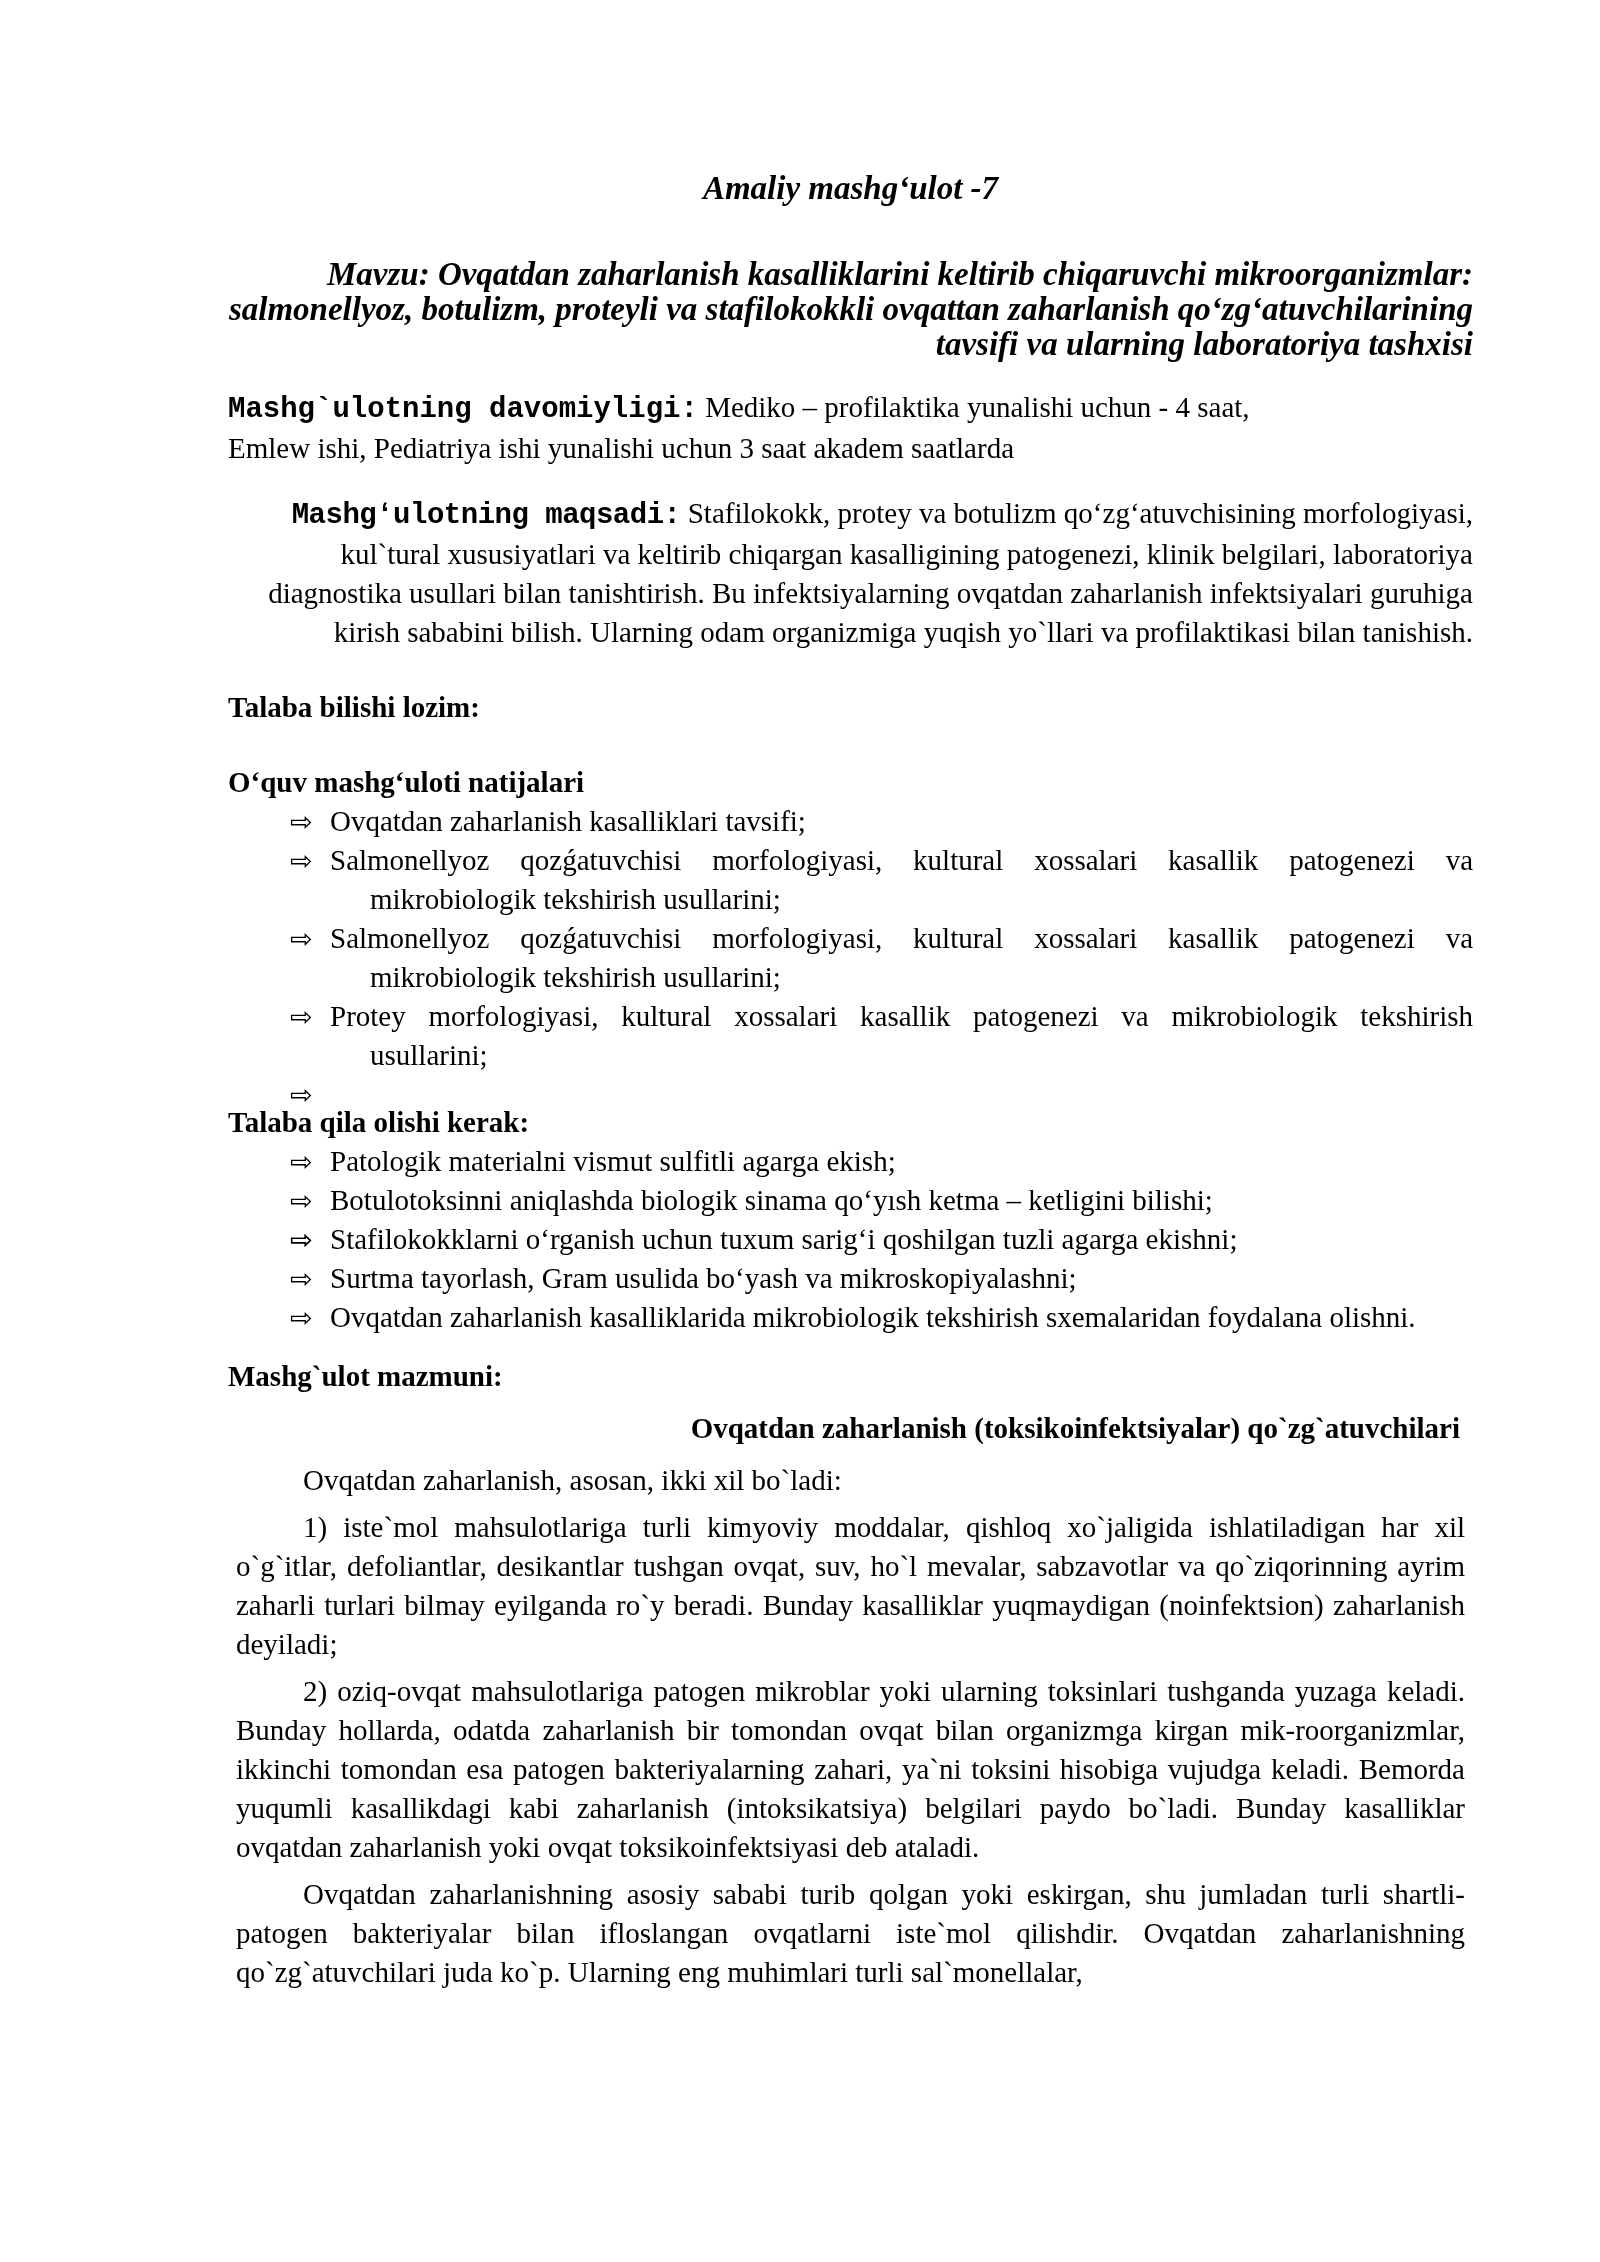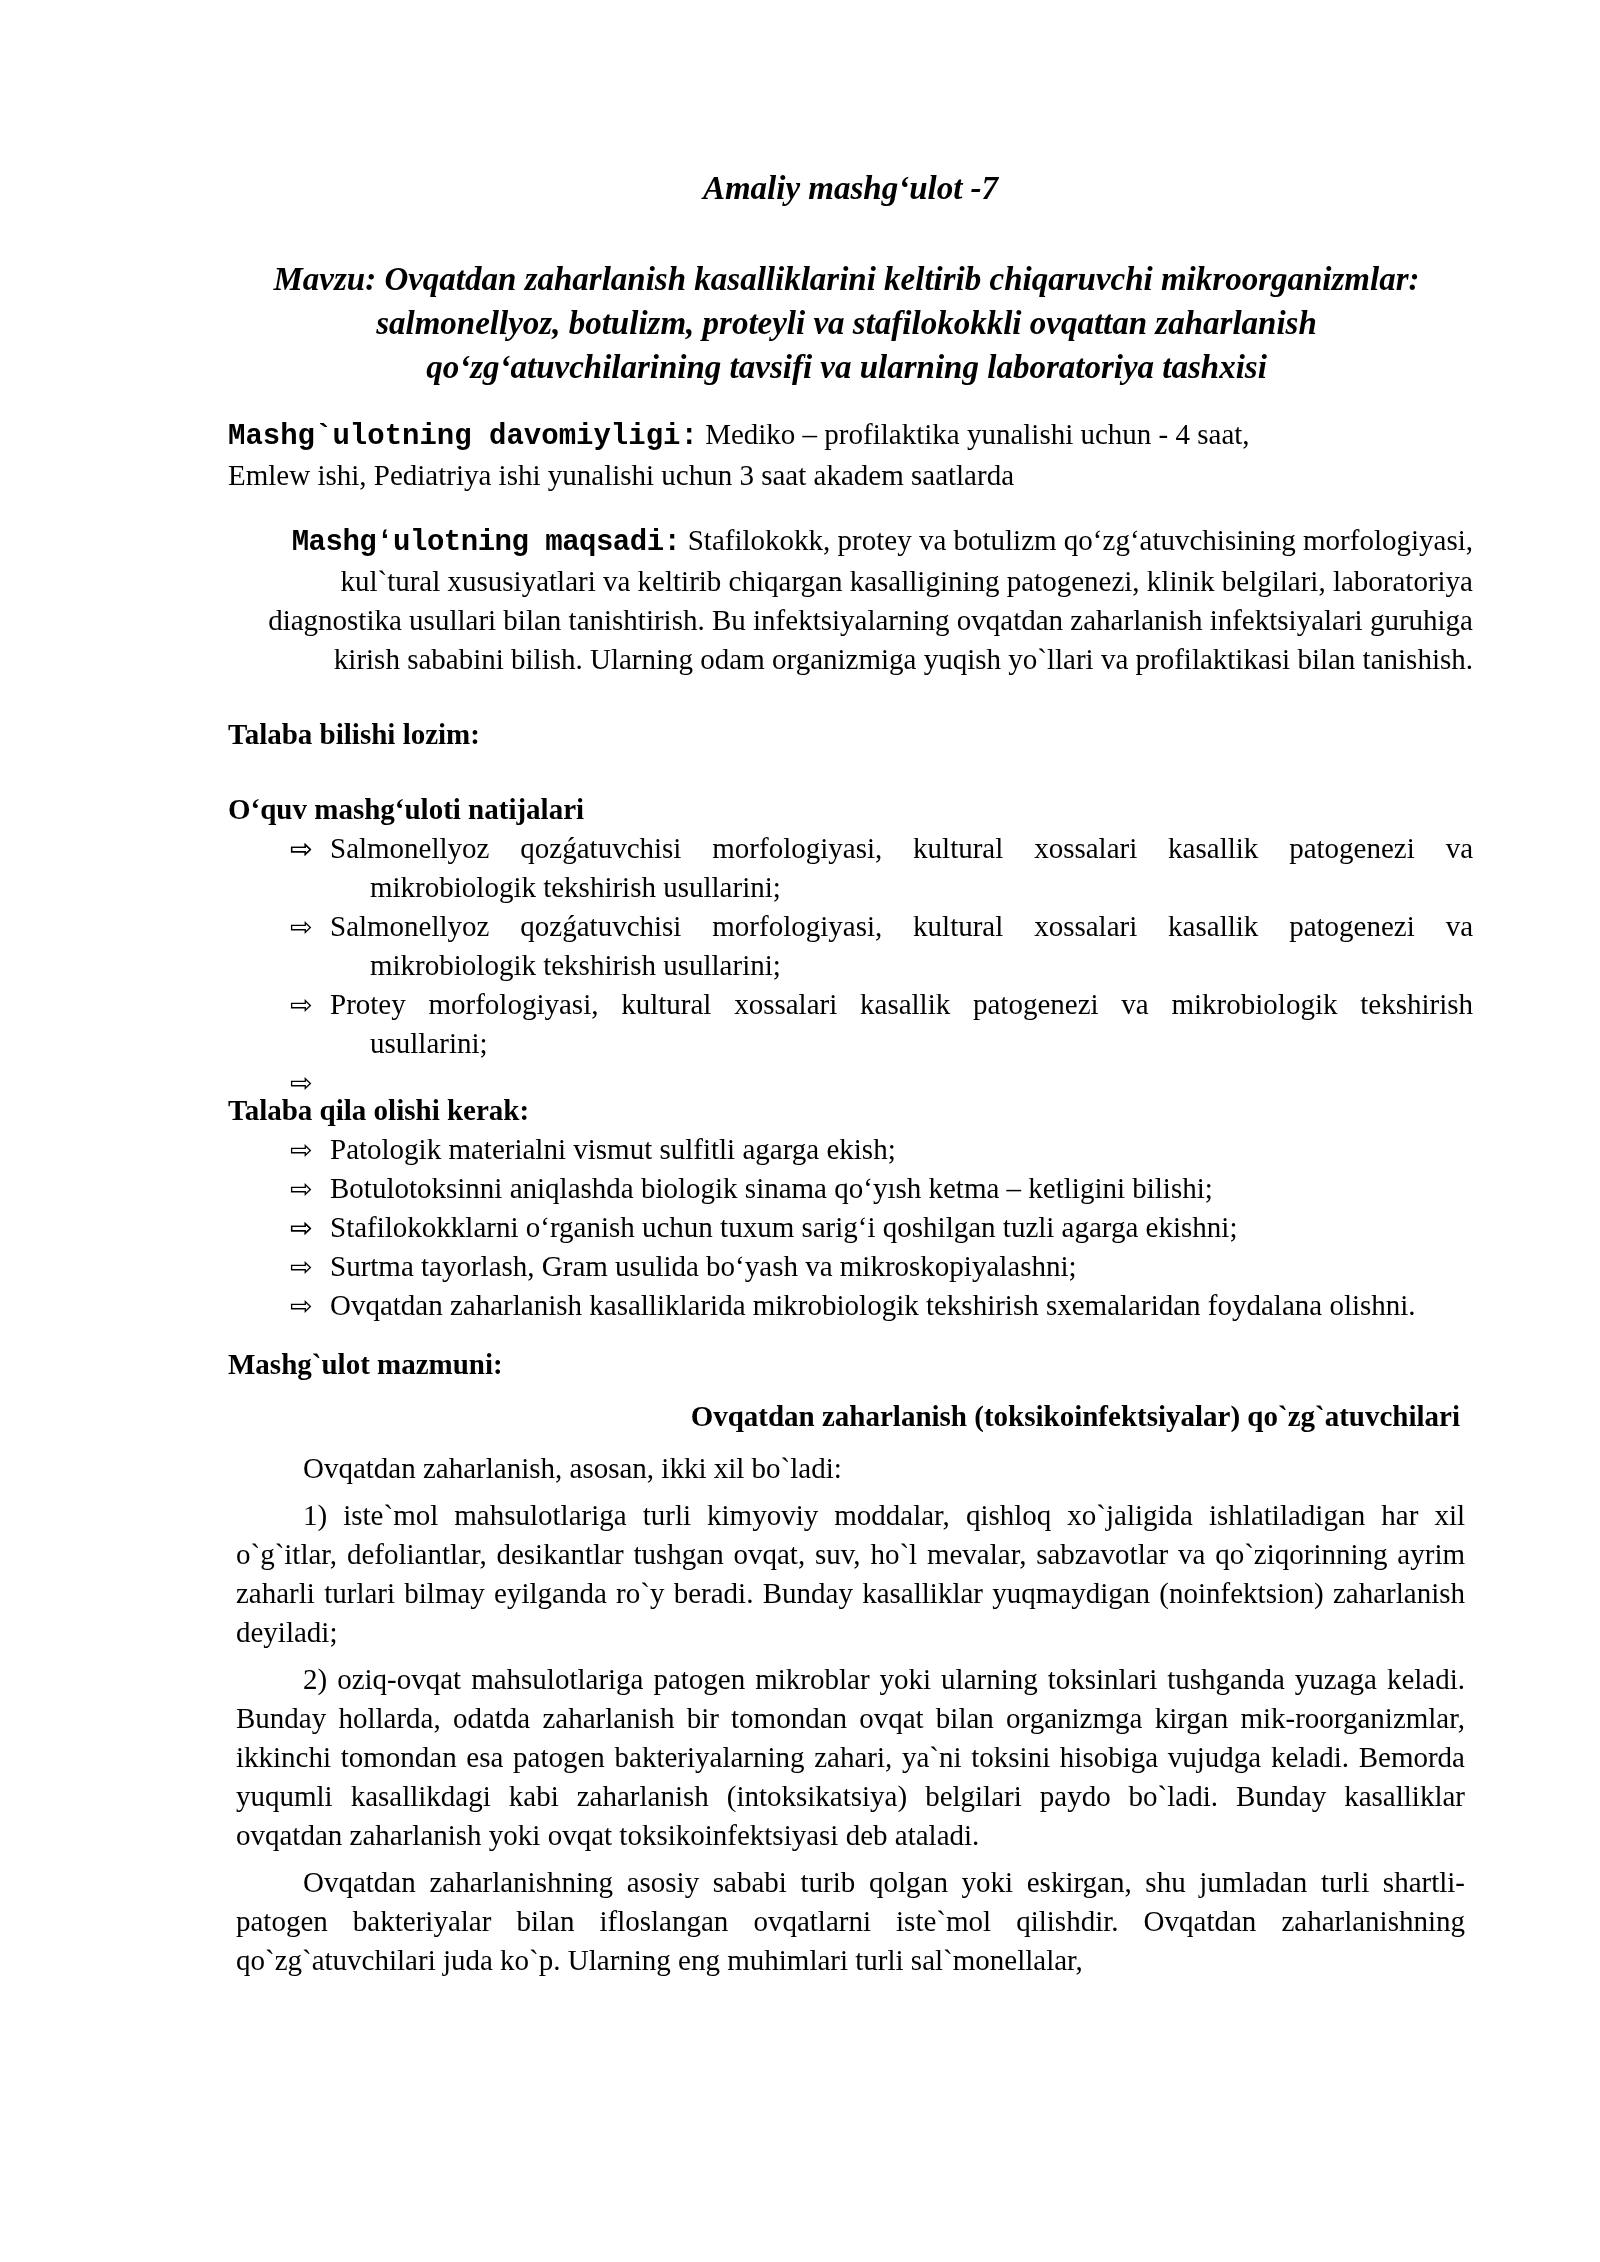--- a/index.html
+++ b/index.html
@@ -27,24 +27,25 @@
   .justify { text-align: justify; }
   .doc-title {
     font-size: 33px;
     line-height: 41px;
     font-weight: bold;
     font-style: italic;
     margin: 0 0 48px 0;
   }
   .doc-topic {
     font-size: 33px;
-    line-height: 44px;
+    line-height: 35px;
     font-weight: bold;
     font-style: italic;
-    margin: 0 8px 26px 0;
+    margin: 0 0 26px 0;
+    text-align: right;
   }
   p.para { margin: 0; }
   .mb-sm { margin-bottom: 26px !important; }
   .mb-md { margin-bottom: 36px !important; text-align: right; }
   .bold-label { font-weight: bold; font-family: Liberation Mono, monospace; }
   .condensed { letter-spacing: -0.5px; }
   .section-heading {
     font-weight: bold;
     margin: 0;
   }
@@ -90,21 +91,21 @@
   <h2 class="doc-topic center">Mavzu: Ovqatdan zaharlanish kasalliklarini keltirib chiqaruvchi mikroorganizmlar: salmonellyoz, botulizm, proteyli va stafilokokkli ovqattan zaharlanish qoʻzgʻatuvchilarining tavsifi va ularning laboratoriya tashxisi</h2>
 
   <p class="para mb-sm"><span class="bold-label">Mashg`ulotning davomiyligi:</span><span> Mediko – profilaktika yunalishi uchun - 4 saat,</span><br><span>Emlew ishi, Pediatriya ishi yunalishi uchun 3 saat akadem saatlarda</span></p>
 
   <p class="para mb-md"><span class="bold-label condensed">Mashgʻulotning maqsadi:</span><span>  Stafilokokk, protey va botulizm qoʻzgʻatuvchisining morfologiyasi, kul`tural xususiyatlari va keltirib chiqargan kasalligining patogenezi, klinik belgilari, laboratoriya diagnostika usullari bilan tanishtirish. Bu infektsiyalarning ovqatdan zaharlanish infektsiyalari guruhiga kirish sababini bilish. Ularning odam organizmiga yuqish yo`llari va profilaktikasi bilan tanishish.</span></p>
 
   <p class="section-heading">Talaba bilishi lozim:</p>
   <p class="section-heading mt-outcomes">Oʻquv mashgʻuloti natijalari</p>
 
   <ul class="arrow-list justify">
-    <li><span class="arrow">⇨</span></li>
+    <li><span class="arrow">⇨</span><span>Ovqatdan zaharlanish kasalliklari tavsifi;</span></li>
     <li><span class="arrow">⇨</span><span>Salmonellyoz qozǵatuvchisi morfologiyasi, kultural xossalari kasallik patogenezi va mikrobiologik tekshirish usullarini;</span></li>
     <li><span class="arrow">⇨</span><span>Salmonellyoz qozǵatuvchisi morfologiyasi, kultural xossalari kasallik patogenezi va mikrobiologik tekshirish usullarini;</span></li>
     <li><span class="arrow">⇨</span><span>Protey  morfologiyasi, kultural xossalari kasallik patogenezi va mikrobiologik tekshirish usullarini;</span></li>
     <li><span class="arrow">⇨</span></li>
   </ul>
 
   <p class="section-heading mt-skills">Talaba qila olishi kerak:</p>
 
   <ul class="arrow-list">
     <li><span class="arrow">⇨</span><span>Patologik materialni vismut sulfitli agarga ekish;</span></li>

